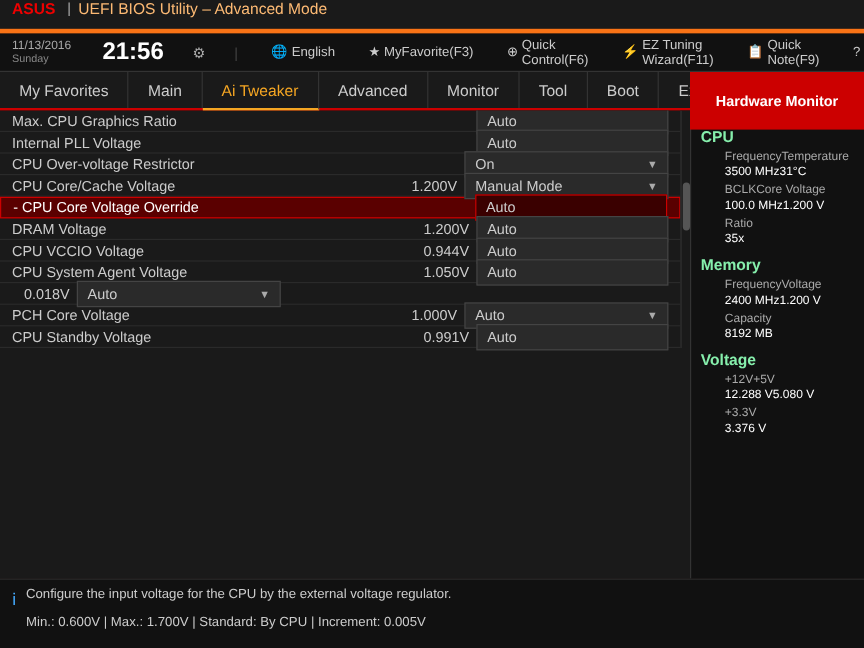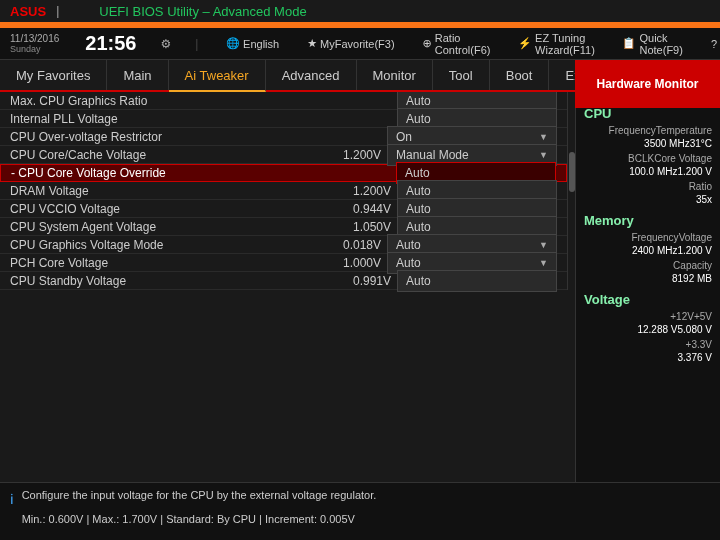--- a/index.html
+++ b/index.html
@@ -12,34 +12,33 @@
       color: #ccc;
       overflow: hidden;
       position: relative;
     }
 
     
     .header-bar {
       background: #1a1a1a;
       height: 28px;
       display: flex;
-      align-items: center;
+      align-items: flex-start;
       padding: 0 10px;
-      border-bottom: 6px solid #f97316;
+      border-bottom: 4px solid #f97316;
     }
     .header-logo {
       color: #e00;
       font-weight: bold;
       font-size: 13px;
       margin-right: 10px;
     }
     .header-title {
-      color: #22c55e;
+      color: #fdba74;
       font-size: 13px;
-      margin-left: 34px;
     }
 
     
     .util-bar {
       background: #111;
       height: 32px;
       display: flex;
       align-items: center;
       padding: 0 10px;
       border-bottom: 1px solid #333;
@@ -178,22 +177,23 @@
     }
     .hw-section-title {
       color: #86efac;
       font-size: 13px;
       font-weight: bold;
       margin-bottom: 4px;
       margin-top: 6px;
     }
     .hw-row {
       display: flex;
-      justify-content: flex-end;
+      justify-content: flex-start;
       margin-bottom: 2px;
+      margin-left: 20px;
     }
     .hw-label { color: #aaa; font-size: 10px; }
     .hw-value { color: #fff; font-size: 10px; }
 
     
     .info-bar {
       background: #111;
       border-top: 1px solid #333;
       height: 58px;
       padding: 4px 10px;
@@ -232,21 +232,21 @@
   <div class="util-item">
     <span>🌐</span>
     <span>English</span>
   </div>
   <div class="util-item">
     <span>★</span>
     <span>MyFavorite(F3)</span>
   </div>
   <div class="util-item">
     <span>⊕</span>
-    <span>Ratio Control(F6)</span>
+    <span>Quick Control(F6)</span>
   </div>
   <div class="util-item">
     <span>⚡</span>
     <span>EZ Tuning Wizard(F11)</span>
   </div>
   <div class="util-item">
     <span>📋</span>
     <span>Quick Note(F9)</span>
   </div>
   <div class="util-item">
@@ -312,21 +312,20 @@
           <div class="setting-value-box">Auto</div>
         </div>
 
         <div class="setting-row">
           <span class="setting-label">CPU System Agent Voltage</span>
           <span class="setting-voltage">1.050V</span>
           <div class="setting-value-box">Auto</div>
         </div>
 
         <div class="setting-row">
-          <span class="setting-label">CPU Graphics Voltage Mode</span>
           <span class="setting-voltage">0.018V</span>
           <div class="setting-value-box dropdown">Auto</div>
         </div>
 
         <div class="setting-row">
           <span class="setting-label">PCH Core Voltage</span>
           <span class="setting-voltage">1.000V</span>
           <div class="setting-value-box dropdown">Auto</div>
         </div>
 

